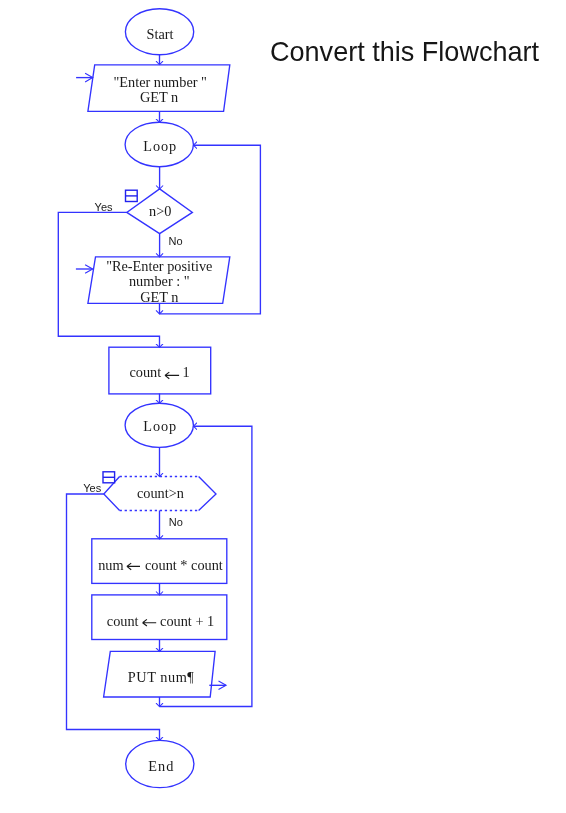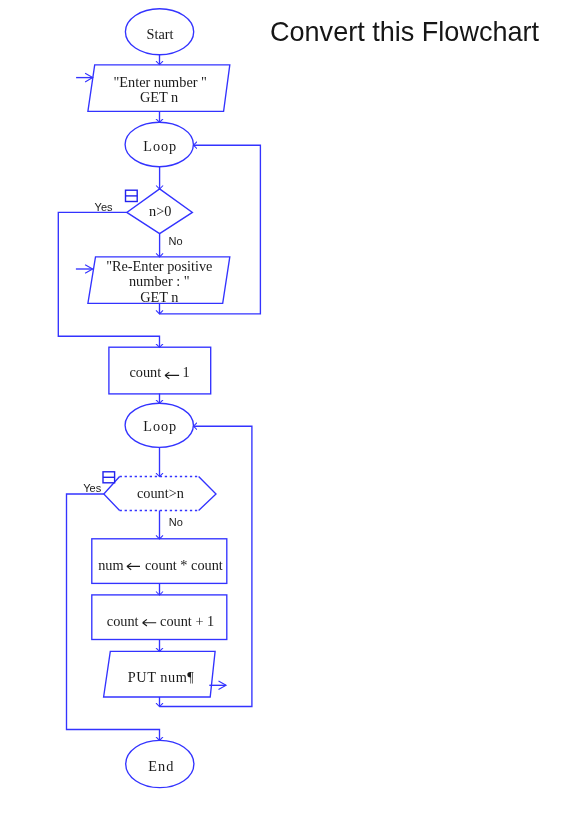--- a/index.html
+++ b/index.html
@@ -112,16 +112,16 @@
     <g>
       <rect class="icon-box" x="125.5" y="190.2" width="11.7" height="11.3"></rect>
       <line class="icon-line" x1="125.5" y1="195.9" x2="137.2" y2="195.9"></line>
     </g>
     <g>
       <rect class="icon-box" x="103" y="471.8" width="11.6" height="11"></rect>
       <line class="icon-line" x1="103" y1="477.3" x2="114.6" y2="477.3"></line>
     </g>
   </svg>
 
-  <div class="title" style="left:270px;top:14px;">
+  <div class="title" style="left:270px;top:34px;">
     <div>Convert this Flowchart</div>
   </div>
 </div>
 
 </body></html>

